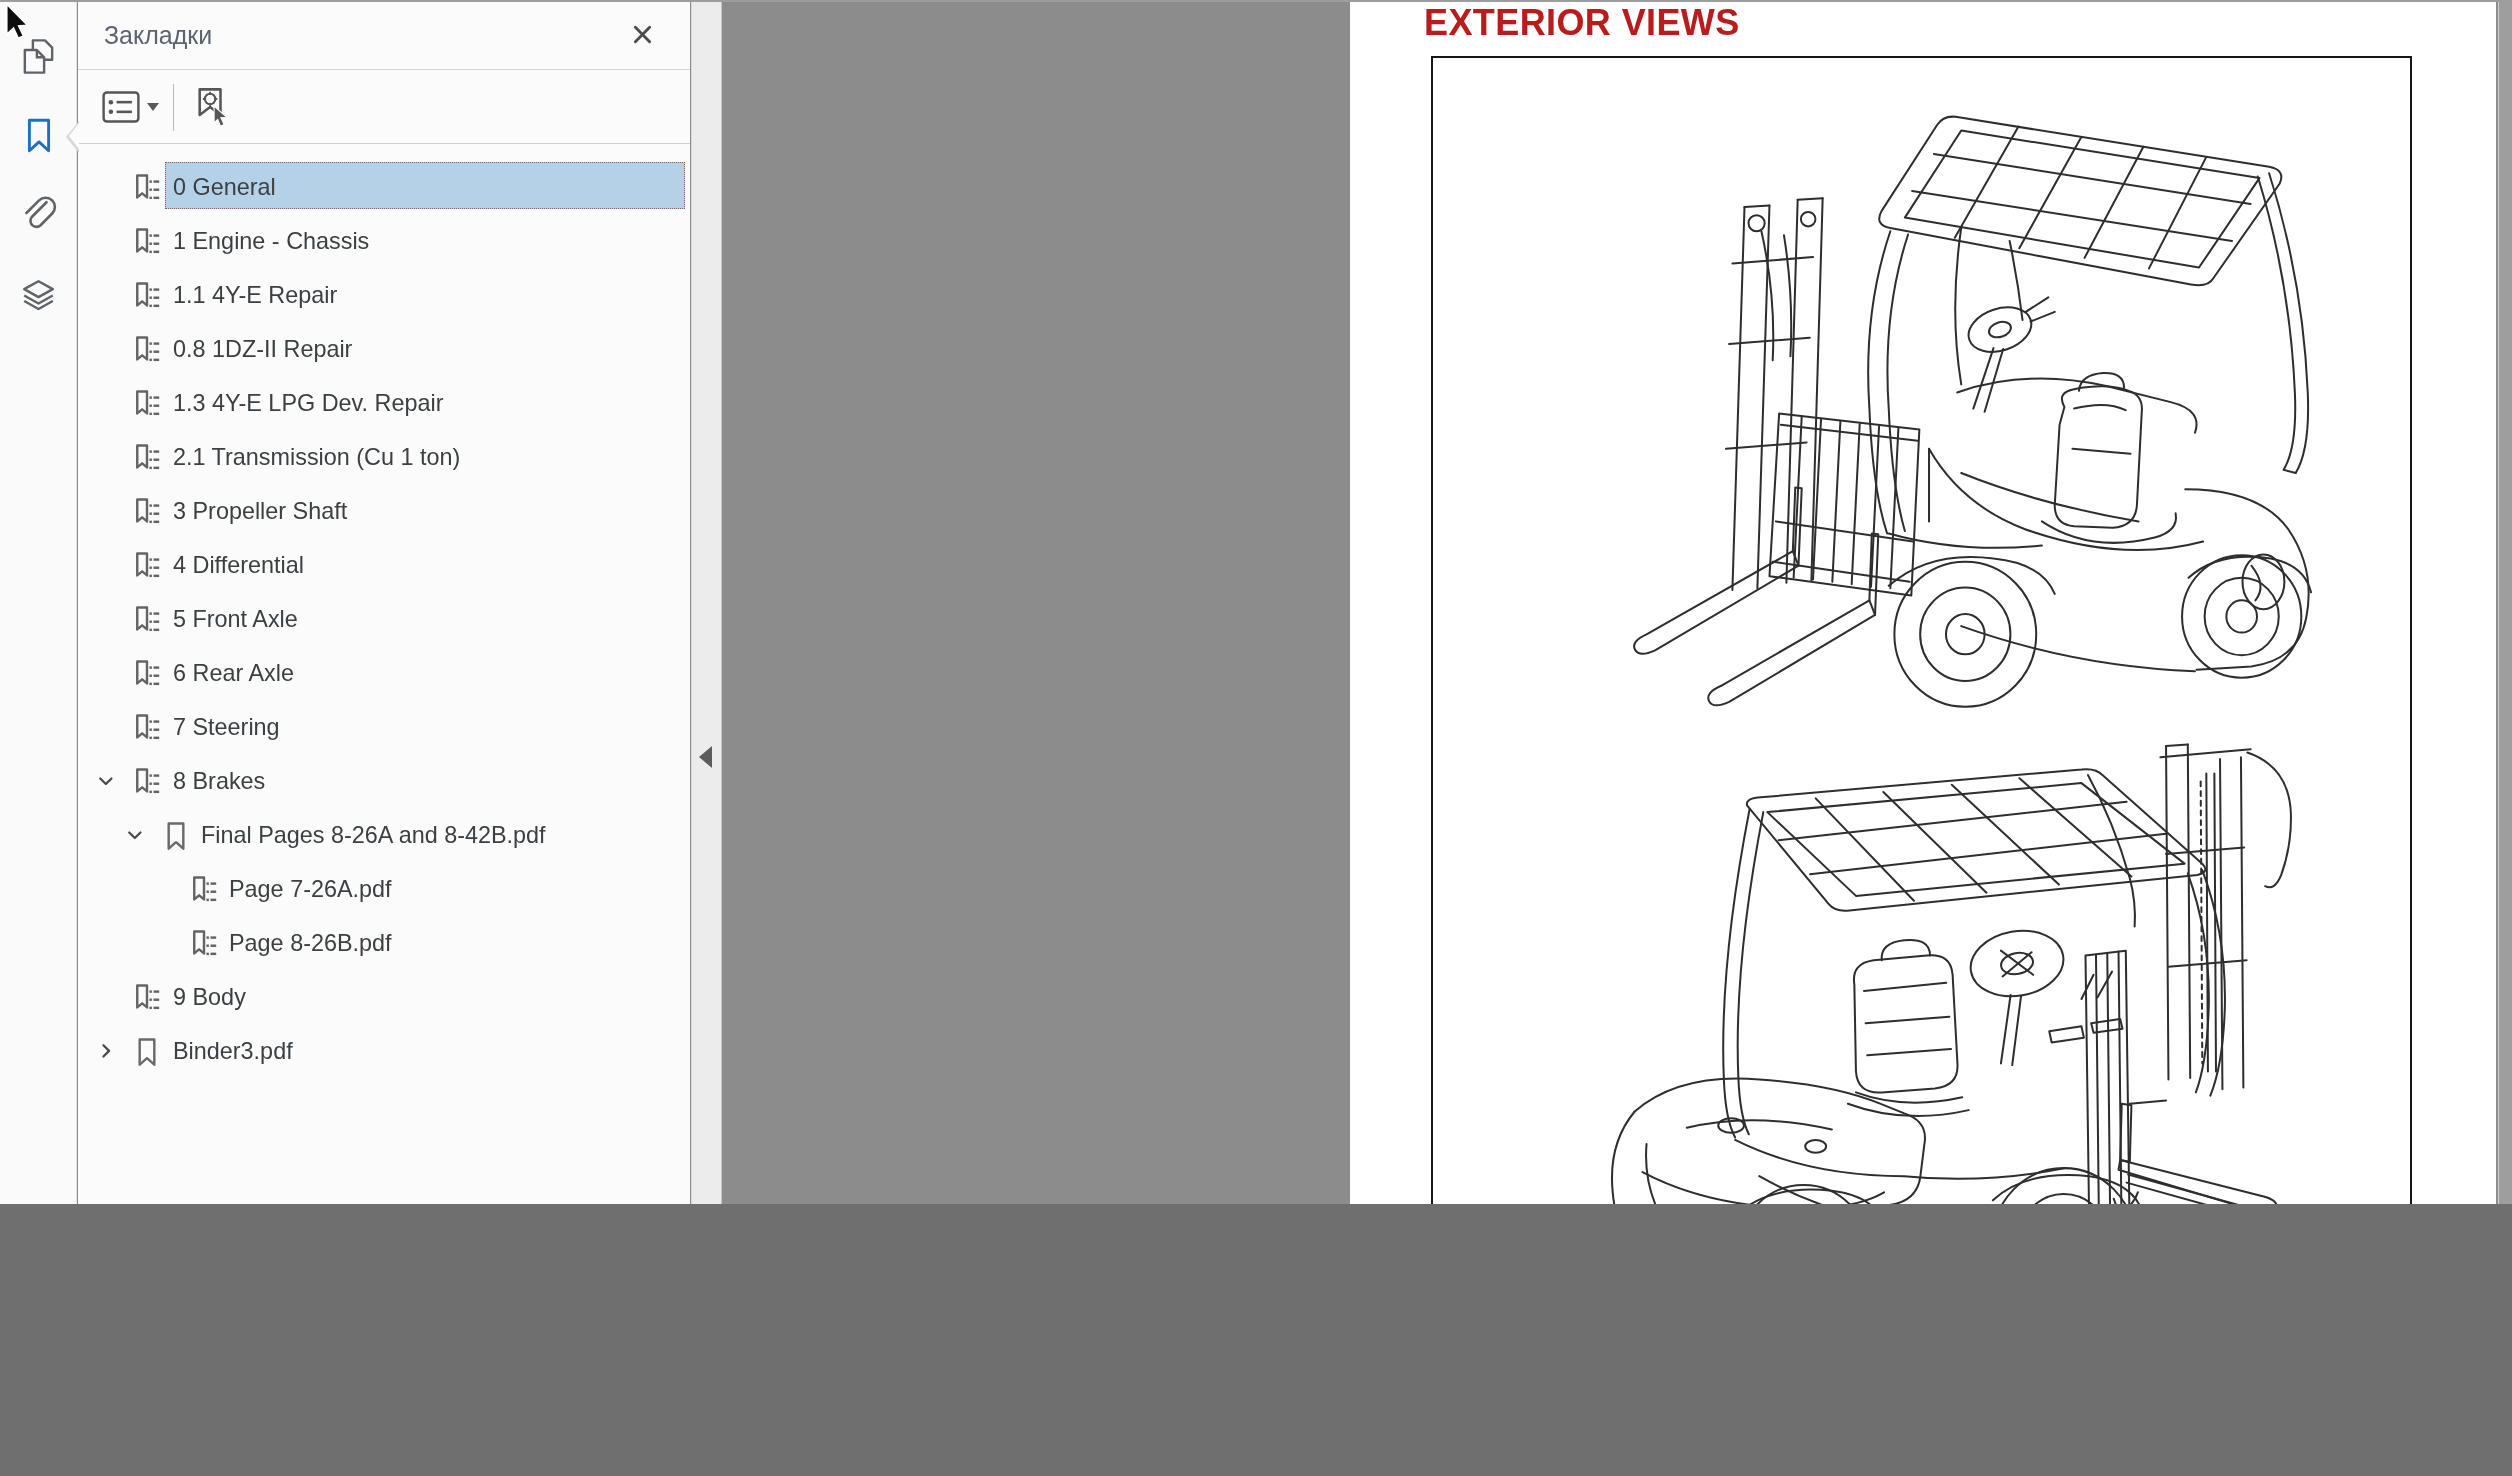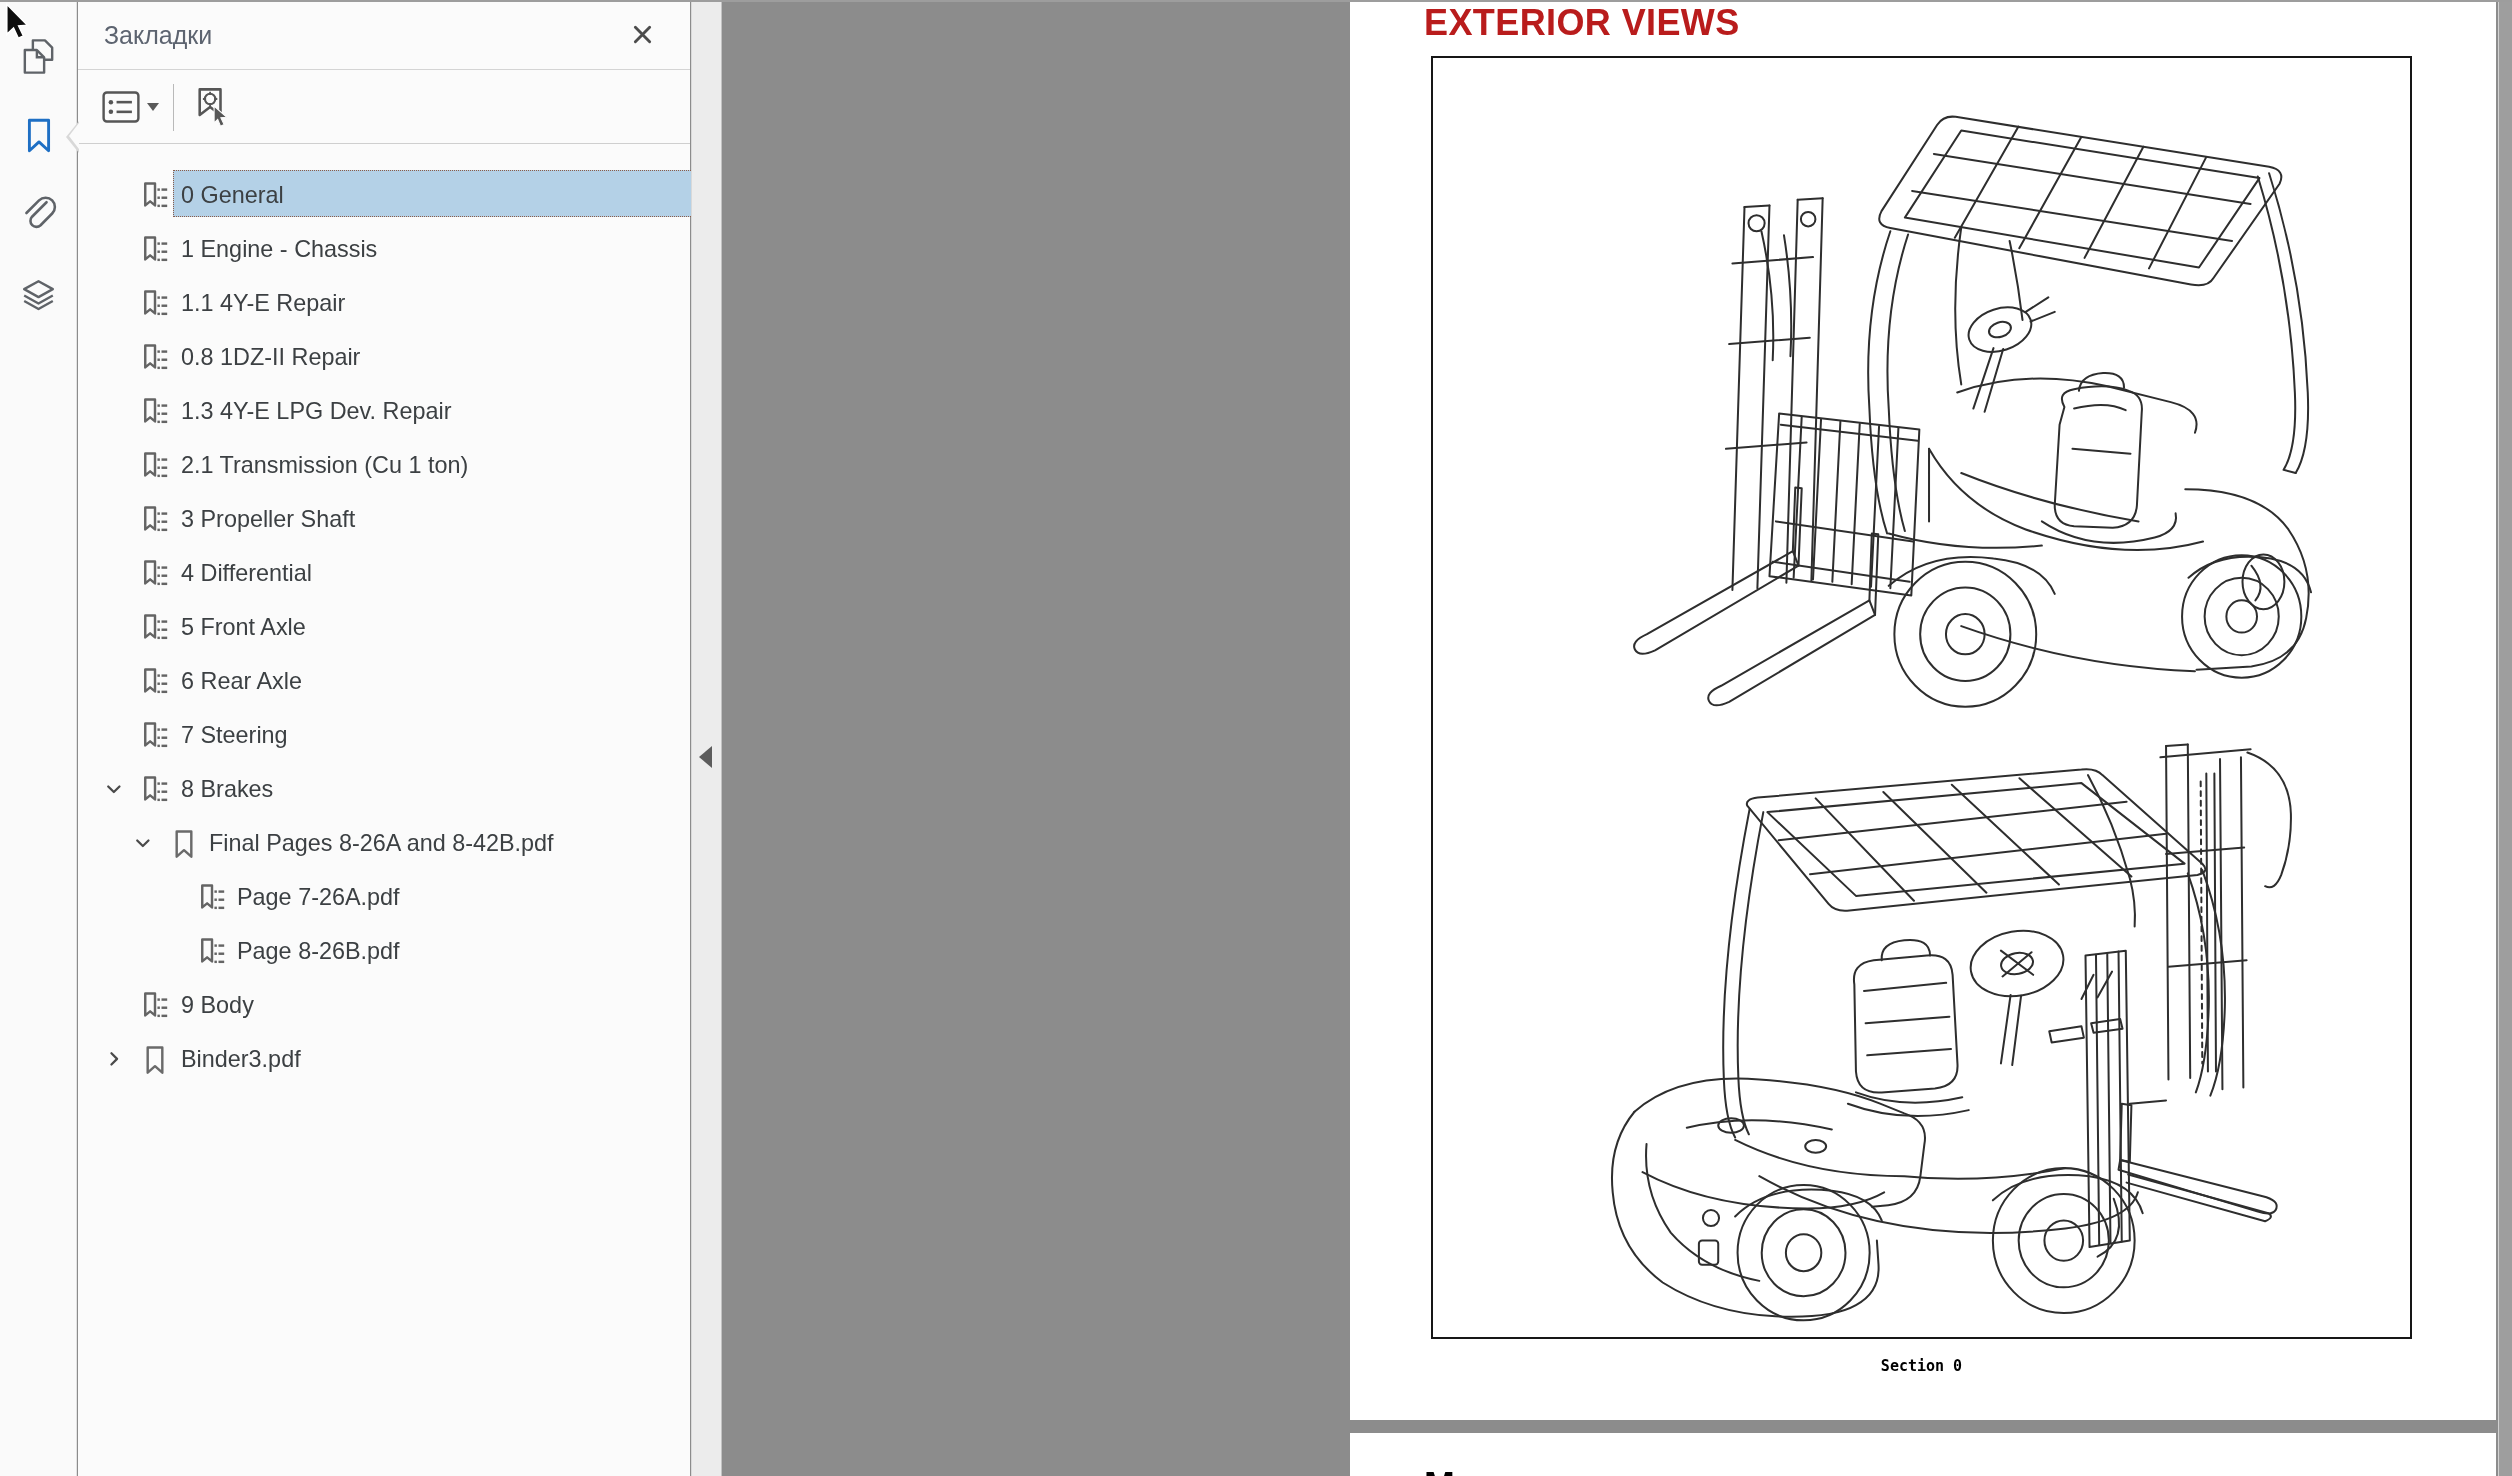--- a/index.html
+++ b/index.html
@@ -1,17 +1,17 @@
 <!DOCTYPE html>
 <html style="font-size:13px"><head>
 <meta charset="utf-8">
 <style>
   html,body{margin:0;padding:0;background:#6f6f6f;}
   *{box-sizing:border-box;}
-  .app{position:relative;width:2512px;height:1476px;background:#8c8c8c;overflow:hidden;
+  .app{position:relative;width:2512px;height:1204px;background:#8c8c8c;overflow:hidden;
        font-family:"Liberation Sans","DejaVu Sans",sans-serif;}
   .topline{position:absolute;left:0;top:0;width:100%;height:1.6px;background:#9d9d9d;z-index:60;}
 
   
   .iconbar{position:absolute;left:0;top:0;width:77px;height:1476px;background:#fafafa;
            border-right:0.8px solid #e2e2e2;z-index:5;}
   .ibar-btn{position:absolute;left:0;width:77px;height:61px;display:flex;align-items:center;justify-content:center;cursor:pointer;}
   .notch-outer{position:absolute;left:66px;top:121px;width:0;height:0;z-index:6;
       border-top:16px solid transparent;border-bottom:16px solid transparent;border-right:13px solid #d8d8d8;}
   .notch-inner{position:absolute;left:69px;top:123px;width:0;height:0;z-index:7;
@@ -23,21 +23,21 @@
   .panel-title{position:absolute;left:26px;top:0;height:70px;display:flex;align-items:center;
                font-size:25px;color:#5d6470;}
   .close-btn{position:absolute;left:551px;top:21px;width:27px;height:27px;cursor:pointer;}
   .panel-toolbar{position:absolute;left:0;top:71px;width:100%;height:73px;border-bottom:0.8px solid #cfcfcf;}
   .tb-options{position:absolute;left:24px;top:19.3px;width:38px;height:34px;cursor:pointer;}
   .tb-caret{position:absolute;left:69px;top:32px;width:0;height:0;cursor:pointer;
             border-left:6.4px solid transparent;border-right:6.4px solid transparent;border-top:8px solid #5a5a5a;}
   .tb-divider{position:absolute;left:95px;top:13px;width:0.8px;height:47px;background:#b9b9b9;}
   .tb-locate{position:absolute;left:116px;top:16px;width:37px;height:40px;cursor:pointer;}
 
-  .bm-list{position:absolute;left:0;top:144px;width:100%;margin:8px;padding:16px 0 0 0;list-style:none;}
+  .bm-list{position:absolute;left:0;top:144px;width:100%;margin:0;padding:16px 0 0 0;list-style:none;}
   .bm-row{position:relative;height:54px;cursor:pointer;}
   .bm-chev{position:absolute;top:50%;margin-top:-8.9px;width:17.7px;height:17.7px;}
   .bm-ico{position:absolute;top:50%;margin-top:-13.7px;width:26px;height:31px;}
   .bm-hl{position:absolute;left:87px;right:4.8px;top:2.4px;bottom:4.8px;background:#b4d1e7;
          border:1.6px dotted #8a5c49;}
   .bm-label{position:absolute;top:50%;transform:translateY(-50%);font-size:23.4px;color:#3c4043;white-space:nowrap;}
 
   
   .gutter{position:absolute;left:691px;top:0;width:31px;height:1476px;background:#ececec;
           border-left:0.8px solid #d9d9d9;border-right:0.8px solid #c2c2c2;z-index:4;cursor:pointer;}

